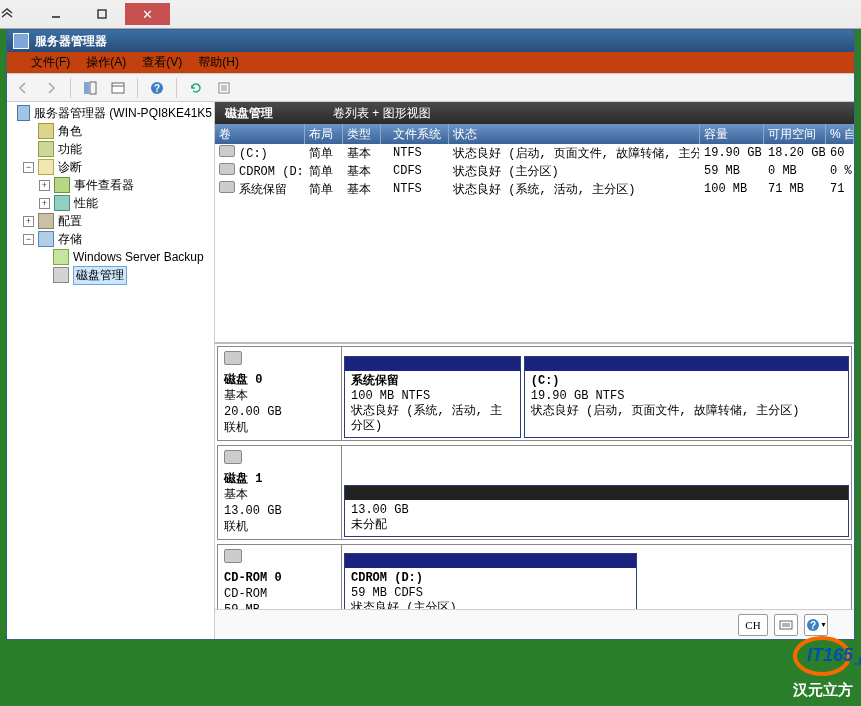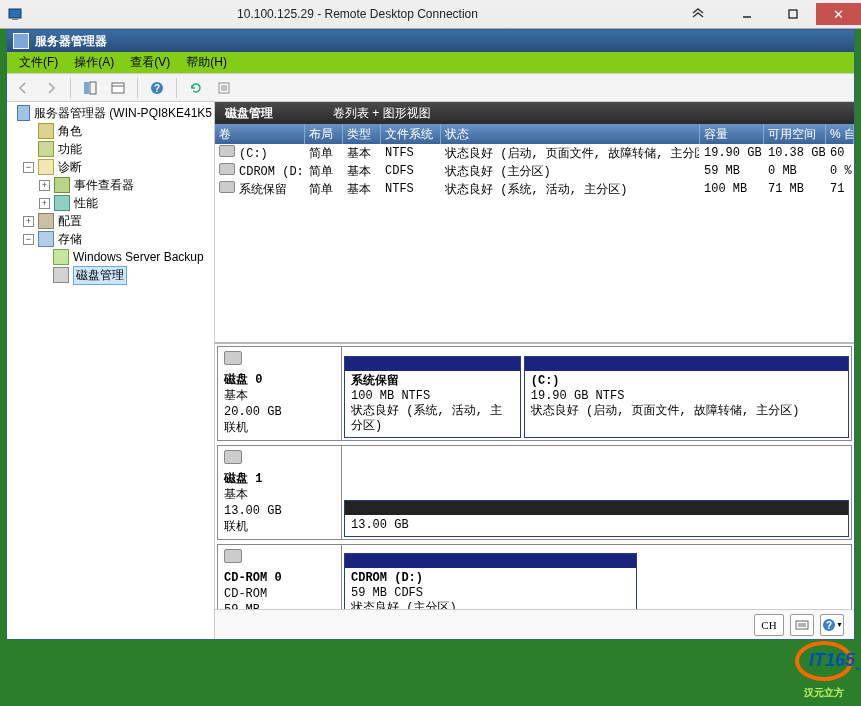--- a/index.html
+++ b/index.html
@@ -40,24 +40,24 @@
   height: 22px;
   background: linear-gradient(#3b6ea5,#2a4d7a);
   color: #fff;
   display: flex; align-items: center;
   padding: 0 6px;
   font-weight: bold;
 }
 .app-titlebar .app-icon { width:16px; height:16px; margin-right:6px; background:#7da7d9; border:1px solid #fff; }
 .menubar {
   height: 22px;
-  background:#84cc16;
+  background:#c2410c;
   border-bottom:1px solid #ccc;
   display:flex; align-items:center;
-  padding-left:4px;
+  padding-left:16px;
 }
 .menubar .menu-item { padding: 2px 8px; color:#000; cursor:default; }
 .toolbar {
   height: 28px;
   background:#f4f4f4;
   border-bottom:1px solid #ccc;
   display:flex; align-items:center;
   padding: 0 4px;
   gap:4px;
 }
@@ -110,21 +110,21 @@
   font-size:12px;
 }
 .grid-header .col, .grid-row .col {
   border-right:1px solid #8ba9cd;
   padding: 2px 4px;
   overflow:hidden; white-space:nowrap;
 }
 .col-vol{ width:90px;}
 .col-layout{ width:38px;font-family:Liberation Mono, monospace;}
 .col-type{ width:38px;}
-.col-fs{ width:60px;}
+.col-fs{ width:60px;margin-left:8px;}
 .col-status{ flex:1; min-width:200px;}
 .col-cap{ width:64px; text-align:left;}
 .col-free{ width:62px; text-align:left;}
 .col-pct{ width:28px; text-align:left;}
 .grid-body {
   height: 198px;
   background:#fff;
   overflow:auto;
   font-family: "SimSun","Courier New",monospace;
 }
@@ -158,51 +158,42 @@
 .partition .pbar { height:14px; background: #1a237e;}
 .partition.unalloc .pbar { background:#222;}
 .partition .pbody { padding:3px 6px; line-height:15px;}
 .partition .pname{ font-weight:bold;}
 .disk-meta .meta-icon{ display:inline-block; width:18px; height:14px; background:#ccc; border:1px solid #888; border-radius:2px; margin-bottom:2px;}
 
 .bottom-bar {
   height:30px;
   border-top:1px solid #ccc;
   display:flex; justify-content:flex-end; align-items:center;
-  padding-right:10px; gap:6px;
+  padding-right:26px; gap:6px;
   background:#f9f9f9;
 }
 .bottom-bar .tb { width:24px; height:22px; border:1px solid #999; border-radius:2px; display:flex; align-items:center; justify-content:center; font-size:11px; background:#fff; cursor:default;}
 .bottom-bar .tb.ch{ font-family:"SimSun"; width:30px;}
 
 .logo {
   position:absolute; right:8px; bottom:6px;
   font-weight:bold; font-style:italic;
 }
 .logo .ring{
   display:inline-block; border:4px solid #f56a00; width:58px; height:40px; border-radius:50%;
   position:relative;
 }
 .logo .it{ position:absolute; left:10px; top:5px; color:#0050b3; font-size:18px; font-style:italic;}
 .logo .net{ position:absolute; right:-32px; top:12px; color:#0050b3; font-size:14px;}
-.logo-sub{ color:#bef264; font-size:10px; margin-top:2px; text-align:center; font-style:normal;}
+.logo-sub{ color:#ffffff; font-size:15px; margin-top:2px; text-align:center; font-style:normal;}
 </style>
 </head>
 <body>
 
 <div class="titlebar">
-  <div class="spacer-left">
-    <span class="icon">
-      <svg width="16" height="16">
-          <rect x="1" y="3" width="12" height="9" fill="#2a6fb5" stroke="#14385d"></rect>
-          <rect x="4" y="12" width="6" height="2" fill="#888"></rect>
-        </svg>
-    </span>
-    <span class="title">10.100.125.29 - Remote Desktop Connection</span>
-  </div>
   <span style="margin-right:18px">
     <svg width="14" height="12">
         <path d="M2 6 L7 2 L12 6" stroke="#333" fill="none" stroke-width="1.4"></path>
         <path d="M2 10 L7 6 L12 10" stroke="#333" fill="none" stroke-width="1.4"></path>
       </svg>
   </span>
   <div class="winbtns">
     <div class="btn min">
         <svg width="10" height="10">
           <line x1="1" y1="8" x2="9" y2="8" stroke="#222" stroke-width="1.5"></line>
@@ -346,21 +337,21 @@
         <div class="col col-pct">% 自</div>
       </div>
       <div class="grid-body" id="grid-body">
           <div class="grid-row">
             <div class="col col-vol"><span class="vol-icon"></span>(C:)</div>
             <div class="col col-layout">简单</div>
             <div class="col col-type">基本</div>
             <div class="col col-fs">NTFS</div>
             <div class="col col-status">状态良好 (启动, 页面文件, 故障转储, 主分区)</div>
             <div class="col col-cap">19.90 GB</div>
-            <div class="col col-free">10.38 GB</div>
+            <div class="col col-free">18.20 GB</div>
             <div class="col col-pct">60</div>
           </div>
           <div class="grid-row">
             <div class="col col-vol"><span class="vol-icon"></span>CDROM (D:)</div>
             <div class="col col-layout">简单</div>
             <div class="col col-type">基本</div>
             <div class="col col-fs">CDFS</div>
             <div class="col col-status">状态良好 (主分区)</div>
             <div class="col col-cap">59 MB</div>
             <div class="col col-free">0 MB</div>
@@ -400,20 +391,21 @@
               </div>
             </div>
           </div>
           <div class="disk-row">
             <div class="disk-meta"><span class="meta-icon"></span><div class="dname">磁盘 1</div><div>基本</div><div>13.00 GB</div><div>联机</div></div>
             <div class="disk-parts">
               <div class="partition unalloc" style="flex: 1 1 0%;">
                 <div class="pbar"></div>
                 <div class="pbody">
                   <div>13.00 GB</div>
+                  <div>未分配</div>
                 </div>
               </div>
             </div>
           </div>
           <div class="disk-row">
             <div class="disk-meta"><span class="meta-icon"></span><div class="dname">CD-ROM 0</div><div>CD-ROM</div><div>59 MB</div></div>
             <div class="disk-parts">
               <div class="partition" style="flex: 0 0 58%;">
                 <div class="pbar"></div>
                 <div class="pbody">

